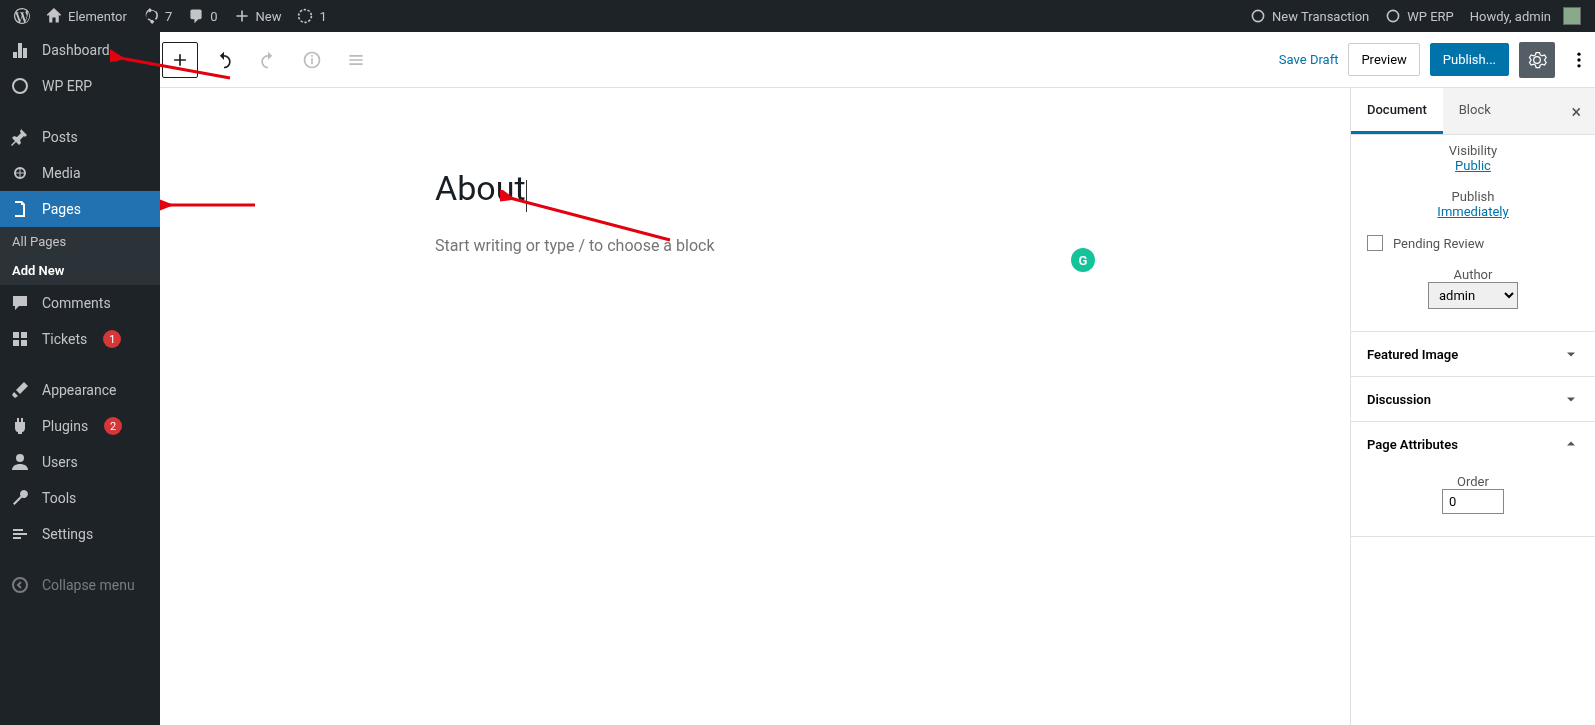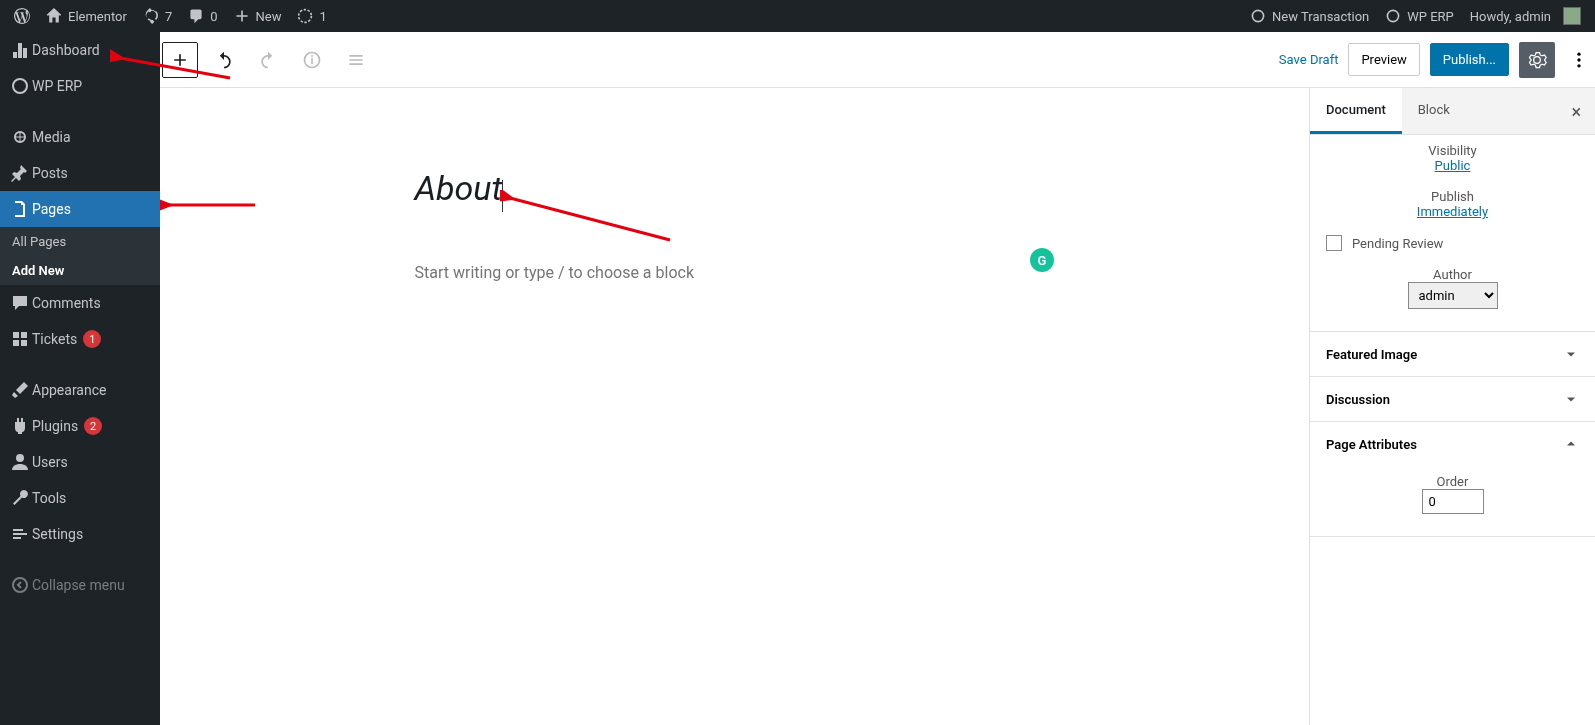--- a/index.html
+++ b/index.html
@@ -6,21 +6,21 @@
 body { width: 1595px; height: 725px; overflow: hidden; background: #f0f0f1; position: relative; }
 
 
 .admin-bar { height: 32px; background: #1d2327; color: #c3c4c7; display: flex; align-items: flex-start; padding: 0 6px; font-size: 13px; justify-content: space-between; }
 .admin-bar-left, .admin-bar-right { display: flex; align-items: center; height: 100%; }
 .ab-item { display: flex; align-items: center; padding: 0 8px; height: 100%; cursor: pointer; gap: 6px; }
 .ab-ic { width: 16px; height: 16px; display: inline-flex; align-items: center; justify-content: center; fill: currentColor; }
 
 
 .sidebar { position: absolute; top: 32px; left: 0; width: 160px; bottom: 0; background: #1d2327; color: #c3c4c7; font-size: 14px; }
-.menu-item { display: flex; align-items: center; padding: 8px 10px; gap: 2px; cursor: pointer; position: relative; }
+.menu-item { display: flex; align-items: center; padding: 8px 10px; gap: 12px; cursor: pointer; position: relative; }
 .menu-item.active { background: #2271b1; color: #fff; }
 .menu-item.active::after { content: ""; position: absolute; right: -8px; top: 50%; margin-top: -8px; border: 8px solid transparent; border-right-color: #f0f0f1; }
 .menu-icon { width: 20px; height: 20px; fill: currentColor; flex-shrink: 0; display:inline-flex; align-items:center; justify-content:center;}
 .menu-sep { height: 15px; }
 .submenu { background: #2c3338; }
 .submenu-item { padding: 7px 12px; font-size: 13px; color: #c3c4c7; cursor: pointer; }
 .submenu-item.current { color: #fff; font-weight: 600; }
 .badge { display:inline-flex; align-items:center; justify-content:center; background:#d63638; color:#fff; min-width:18px; height:18px; border-radius:9px; font-size:11px; padding:0 5px; margin-left:4px;}
 
 
@@ -34,29 +34,29 @@
 .ed-right { display:flex; align-items:center; gap:10px; }
 .link-btn { color:#0073aa; font-size:13px; cursor:pointer; }
 .btn { font-size:13px; padding:8px 12px; border-radius:2px; cursor:pointer; border:1px solid #ccc; background:#fff; }
 .btn.primary { background:#0073aa; border-color:#0073aa; color:#fff; }
 .icon-btn { width:36px; height:36px; background:#555d66; color:#fff; display:inline-flex; align-items:center; justify-content:center; border-radius:2px; cursor:pointer;}
 .icon-btn svg { width:20px; height:20px; fill:#fff; }
 .more-btn { width:28px; height:36px; display:inline-flex; align-items:center; justify-content:center; cursor:pointer; color:#555; }
 
 .ed-body { flex:1; display:flex; }
 .canvas { flex:1; padding: 80px 0 0 0; position:relative; }
-.title-area { width: 640px; margin: 0 auto 51px; position:relative;font-style:italic;}
+.title-area { width: 640px; margin: 0 auto 24px; position:relative;}
 .title { font-size: 34px; font-weight: 400; color: #191e23; border:none; outline:none; width:100%; }
 .cursor-line { display:inline-block; width:1px; height:32px; background:#333; vertical-align:middle; animation:blink 1s infinite; }
 @keyframes blink { 50% { opacity:0; } }
 .placeholder { width: 640px; margin: 0 auto; color:#757575; font-size:16px; }
 .grammarly { position:absolute; right: 255px; top: 160px; width:24px; height:24px; background:#15c39a; border-radius:50%; display:flex; align-items:center; justify-content:center; color:#fff; font-weight:600; font-size:13px; }
 
 
-.settings { width: 286px; border-left:1px solid #e0e0e0; background:#fff; display:flex; flex-direction:column; }
+.settings { width: 245px; border-left:1px solid #e0e0e0; background:#fff; display:flex; flex-direction:column; }
 .tabs { display:flex; border-bottom:1px solid #e0e0e0; background:#f3f3f3; align-items:center; }
 .tab { padding: 14px 16px; font-size:13px; color:#555; cursor:pointer; border-bottom:3px solid transparent; }
 .tab.active { border-bottom-color:#0073aa; color:#191e23; font-weight:500; background:#fff; }
 .tab-close { margin-left:auto; padding:0 14px; cursor:pointer; font-size:18px; color:#555; }
 .panel { border-bottom:1px solid #e0e0e0; }
 .panel-head { display:flex; align-items:center; justify-content:space-between; padding:14px 16px; font-size:13px; font-weight:600; cursor:pointer; }
 .panel-head svg { width:16px; height:16px; fill:#555;}
 .panel-body { padding: 0 16px 14px; font-size:13px; color:#555;}
 .row { display:flex; justify-content:space-between; align-items:center; padding:8px 0;flex-direction:column; }
 .link { color:#0073aa; text-decoration:underline; cursor:pointer; }
@@ -160,33 +160,33 @@
         <svg viewBox="0 0 20 20">
           <circle cx="10" cy="10" r="7" fill="none" stroke="currentColor" stroke-width="2"></circle>
         </svg>
       </span>
     <span>WP ERP</span>
   </div>
   <div class="menu-sep"></div>
   <div class="menu-item">
     <span class="menu-icon">
         <svg viewBox="0 0 20 20">
+          <path d="M11 2l6 6-2 2-1-1-4 4 1 3-2 2-3-3-4 4-1-1 4-4-3-3 2-2 3 1 4-4-1-1z"></path>
+        </svg>
+      </span>
+    <span>Posts</span>
+  </div>
+  <div class="menu-item">
+    <span class="menu-icon">
+        <svg viewBox="0 0 20 20">
           <circle cx="10" cy="10" r="5" fill="none" stroke="currentColor" stroke-width="2"></circle>
           <path d="M10 5v10M5 10h10" stroke="currentColor"></path>
         </svg>
       </span>
     <span>Media</span>
-  </div>
-  <div class="menu-item">
-    <span class="menu-icon">
-        <svg viewBox="0 0 20 20">
-          <path d="M11 2l6 6-2 2-1-1-4 4 1 3-2 2-3-3-4 4-1-1 4-4-3-3 2-2 3 1 4-4-1-1z"></path>
-        </svg>
-      </span>
-    <span>Posts</span>
   </div>
   <div class="menu-item active">
     <span class="menu-icon">
         <svg viewBox="0 0 20 20">
           <path d="M5 2h7l3 3v13H5zM5 4v12h8V6h-2V4z" fill="#fff"></path>
         </svg>
       </span>
     <span>Pages</span>
   </div>
   <div class="submenu">

